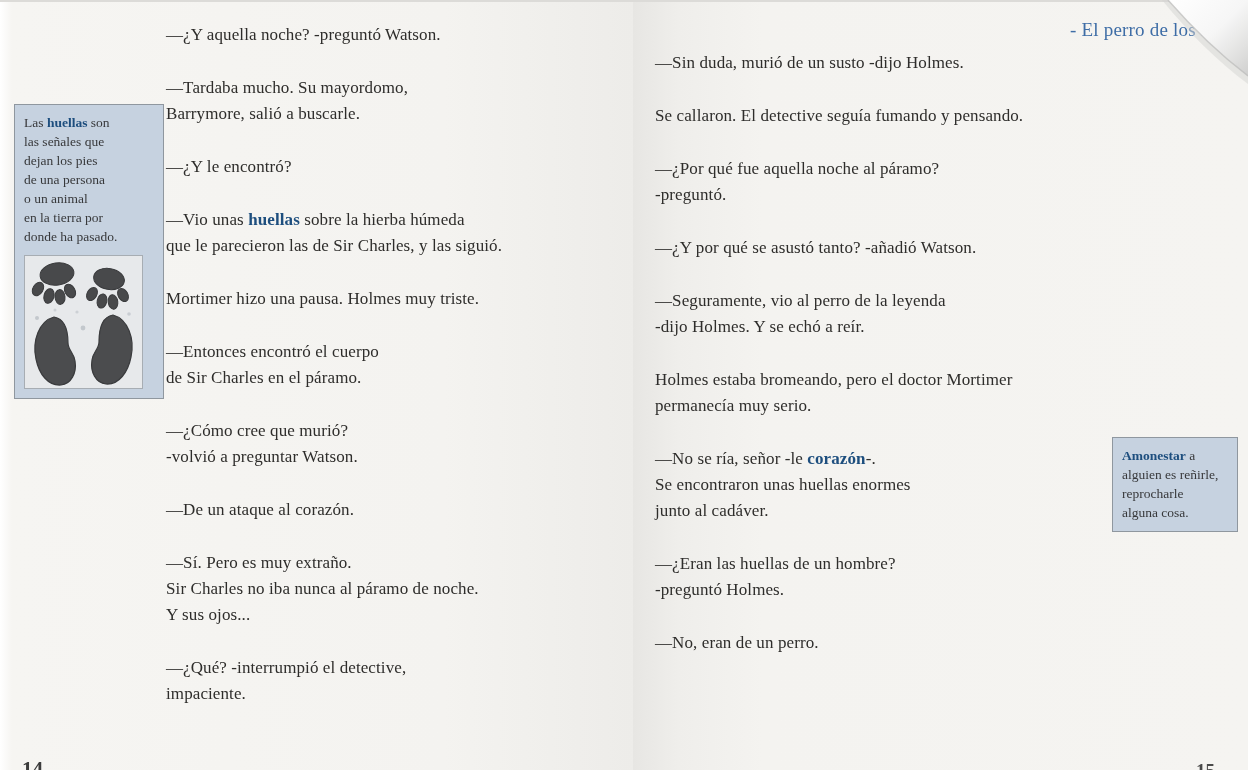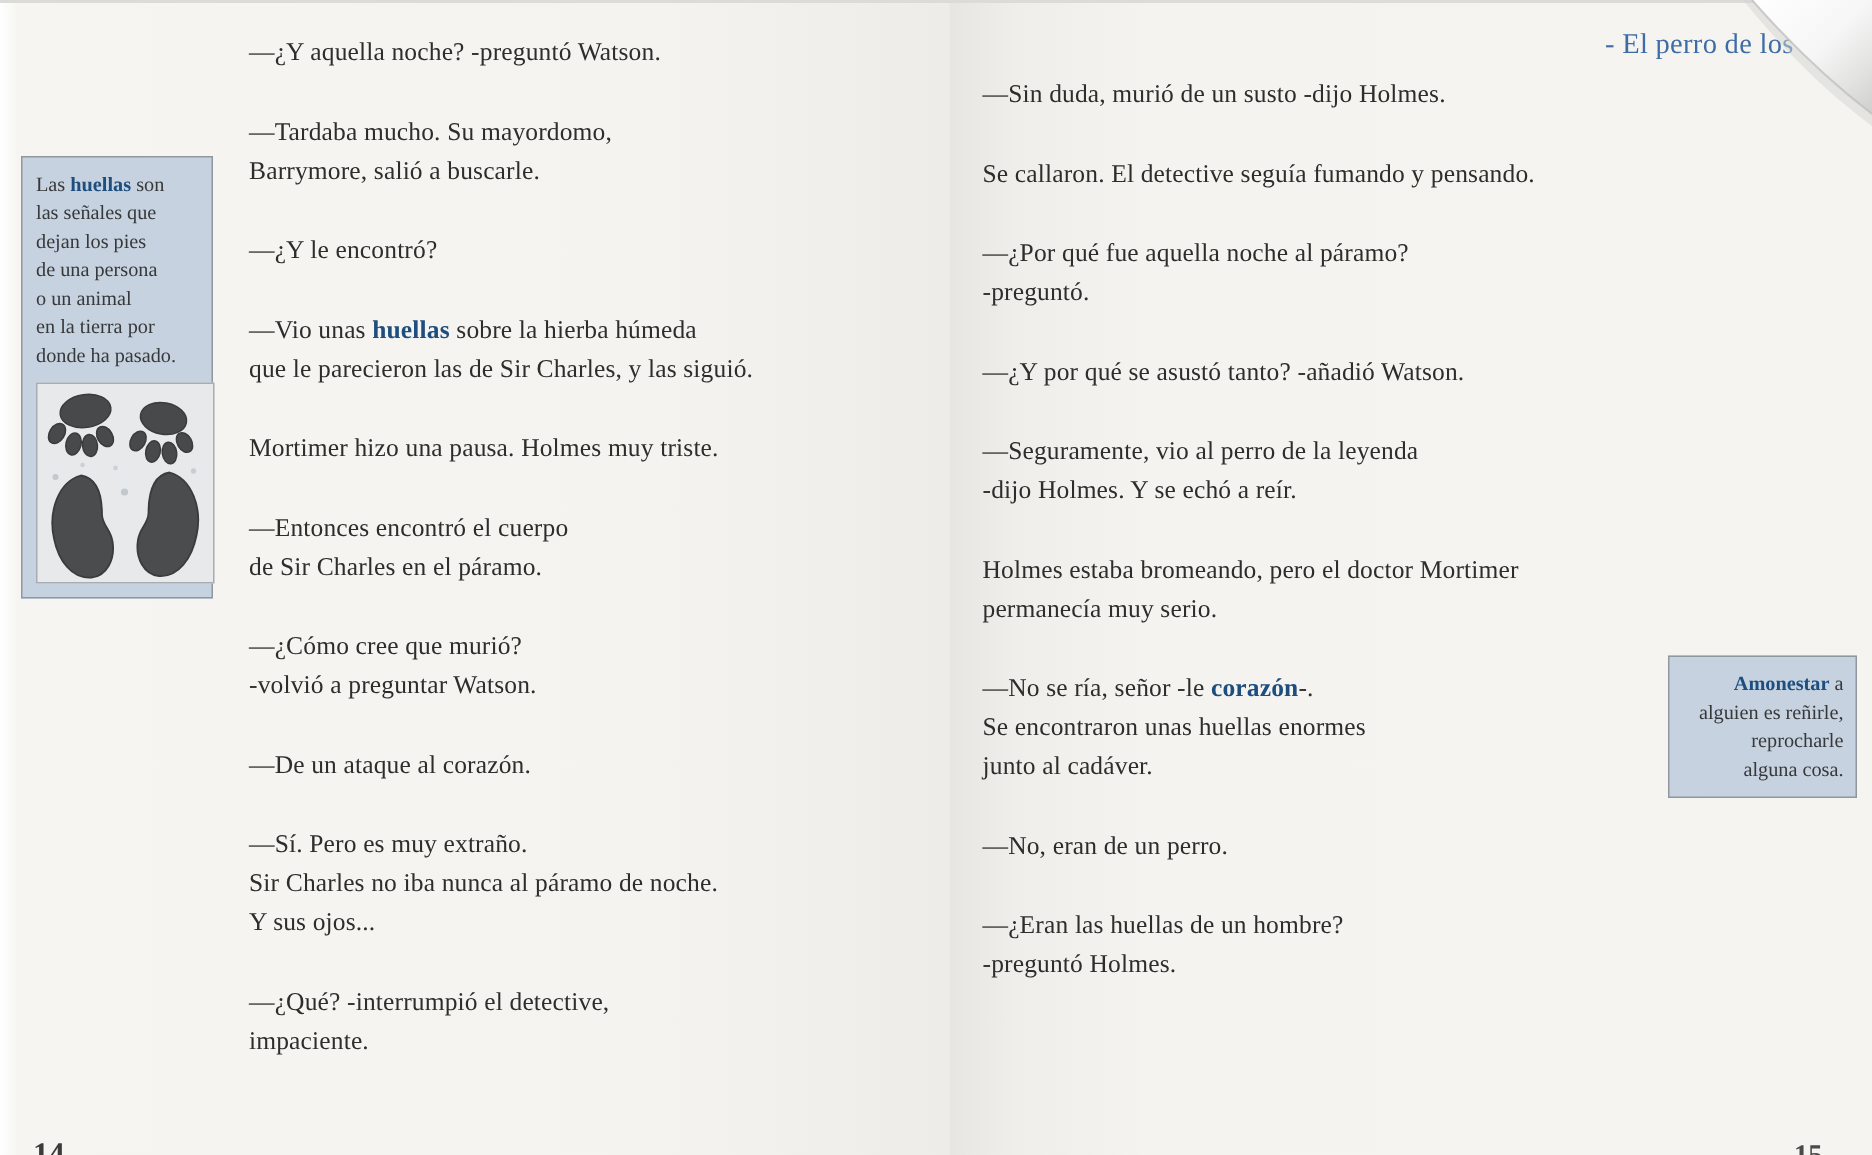--- a/index.html
+++ b/index.html
@@ -26,22 +26,22 @@
   .col-right{left:655px;top:50px;width:480px;}
   .hl{color:#1d4e7e;font-weight:bold;}
 
   
   .note{
     position:absolute;background:#c6d2e0;border:1px solid #8f979f;
     padding:8px 8px 9px 9px;font-size:13.5px;line-height:19px;color:#37383a;
     box-sizing:border-box;
   }
   .note p{margin:0;}
-  .note-left{left:14px;top:104px;width:128px;}
-  .note-right{left:1112px;top:437px;width:126px;text-align:right;}
+  .note-left{left:14px;top:104px;width:150px;}
+  .note-right{left:1112px;top:437px;width:126px;}
 
   
   .footprints{
     margin-top:9px;width:119px;height:134px;background:#e7e9eb;
     border:1px solid #a7adb3;box-sizing:border-box;overflow:hidden;
   }
 
   
   .running-header{
     position:absolute;left:1070px;top:19px;font-size:19px;color:#3e6da6;
@@ -120,22 +120,22 @@
 <div class="running-header">- El perro de los Bas</div>
 
 <div class="text-col col-right">
     <p>—Sin duda, murió de un susto -dijo Holmes.</p>
     <p>Se callaron. El detective seguía fumando y pensando.</p>
     <p>—¿Por qué fue aquella noche al páramo?<br>-preguntó.</p>
     <p>—¿Y por qué se asustó tanto? -añadió Watson.</p>
     <p>—Seguramente, vio al perro de la leyenda<br>-dijo Holmes. Y se echó a reír.</p>
     <p>Holmes estaba bromeando, pero el doctor Mortimer<br>permanecía muy serio.</p>
     <p>—No se ría, señor -le <strong class="hl">corazón</strong>-.<br>Se encontraron unas huellas enormes<br>junto al cadáver.</p>
+    <p>—¿Eran las huellas de un hombre?<br>-preguntó Holmes.</p>
     <p>—No, eran de un perro.</p>
-    <p>—¿Eran las huellas de un hombre?<br>-preguntó Holmes.</p>
   </div>
 
 <div class="note note-right">
   <div>
       <p><strong class="hl">Amonestar</strong> a<br>alguien es reñirle,<br>reprocharle<br>alguna cosa.</p>
     </div>
 </div>
 
 <div class="page-number pn-right">15</div>
 

